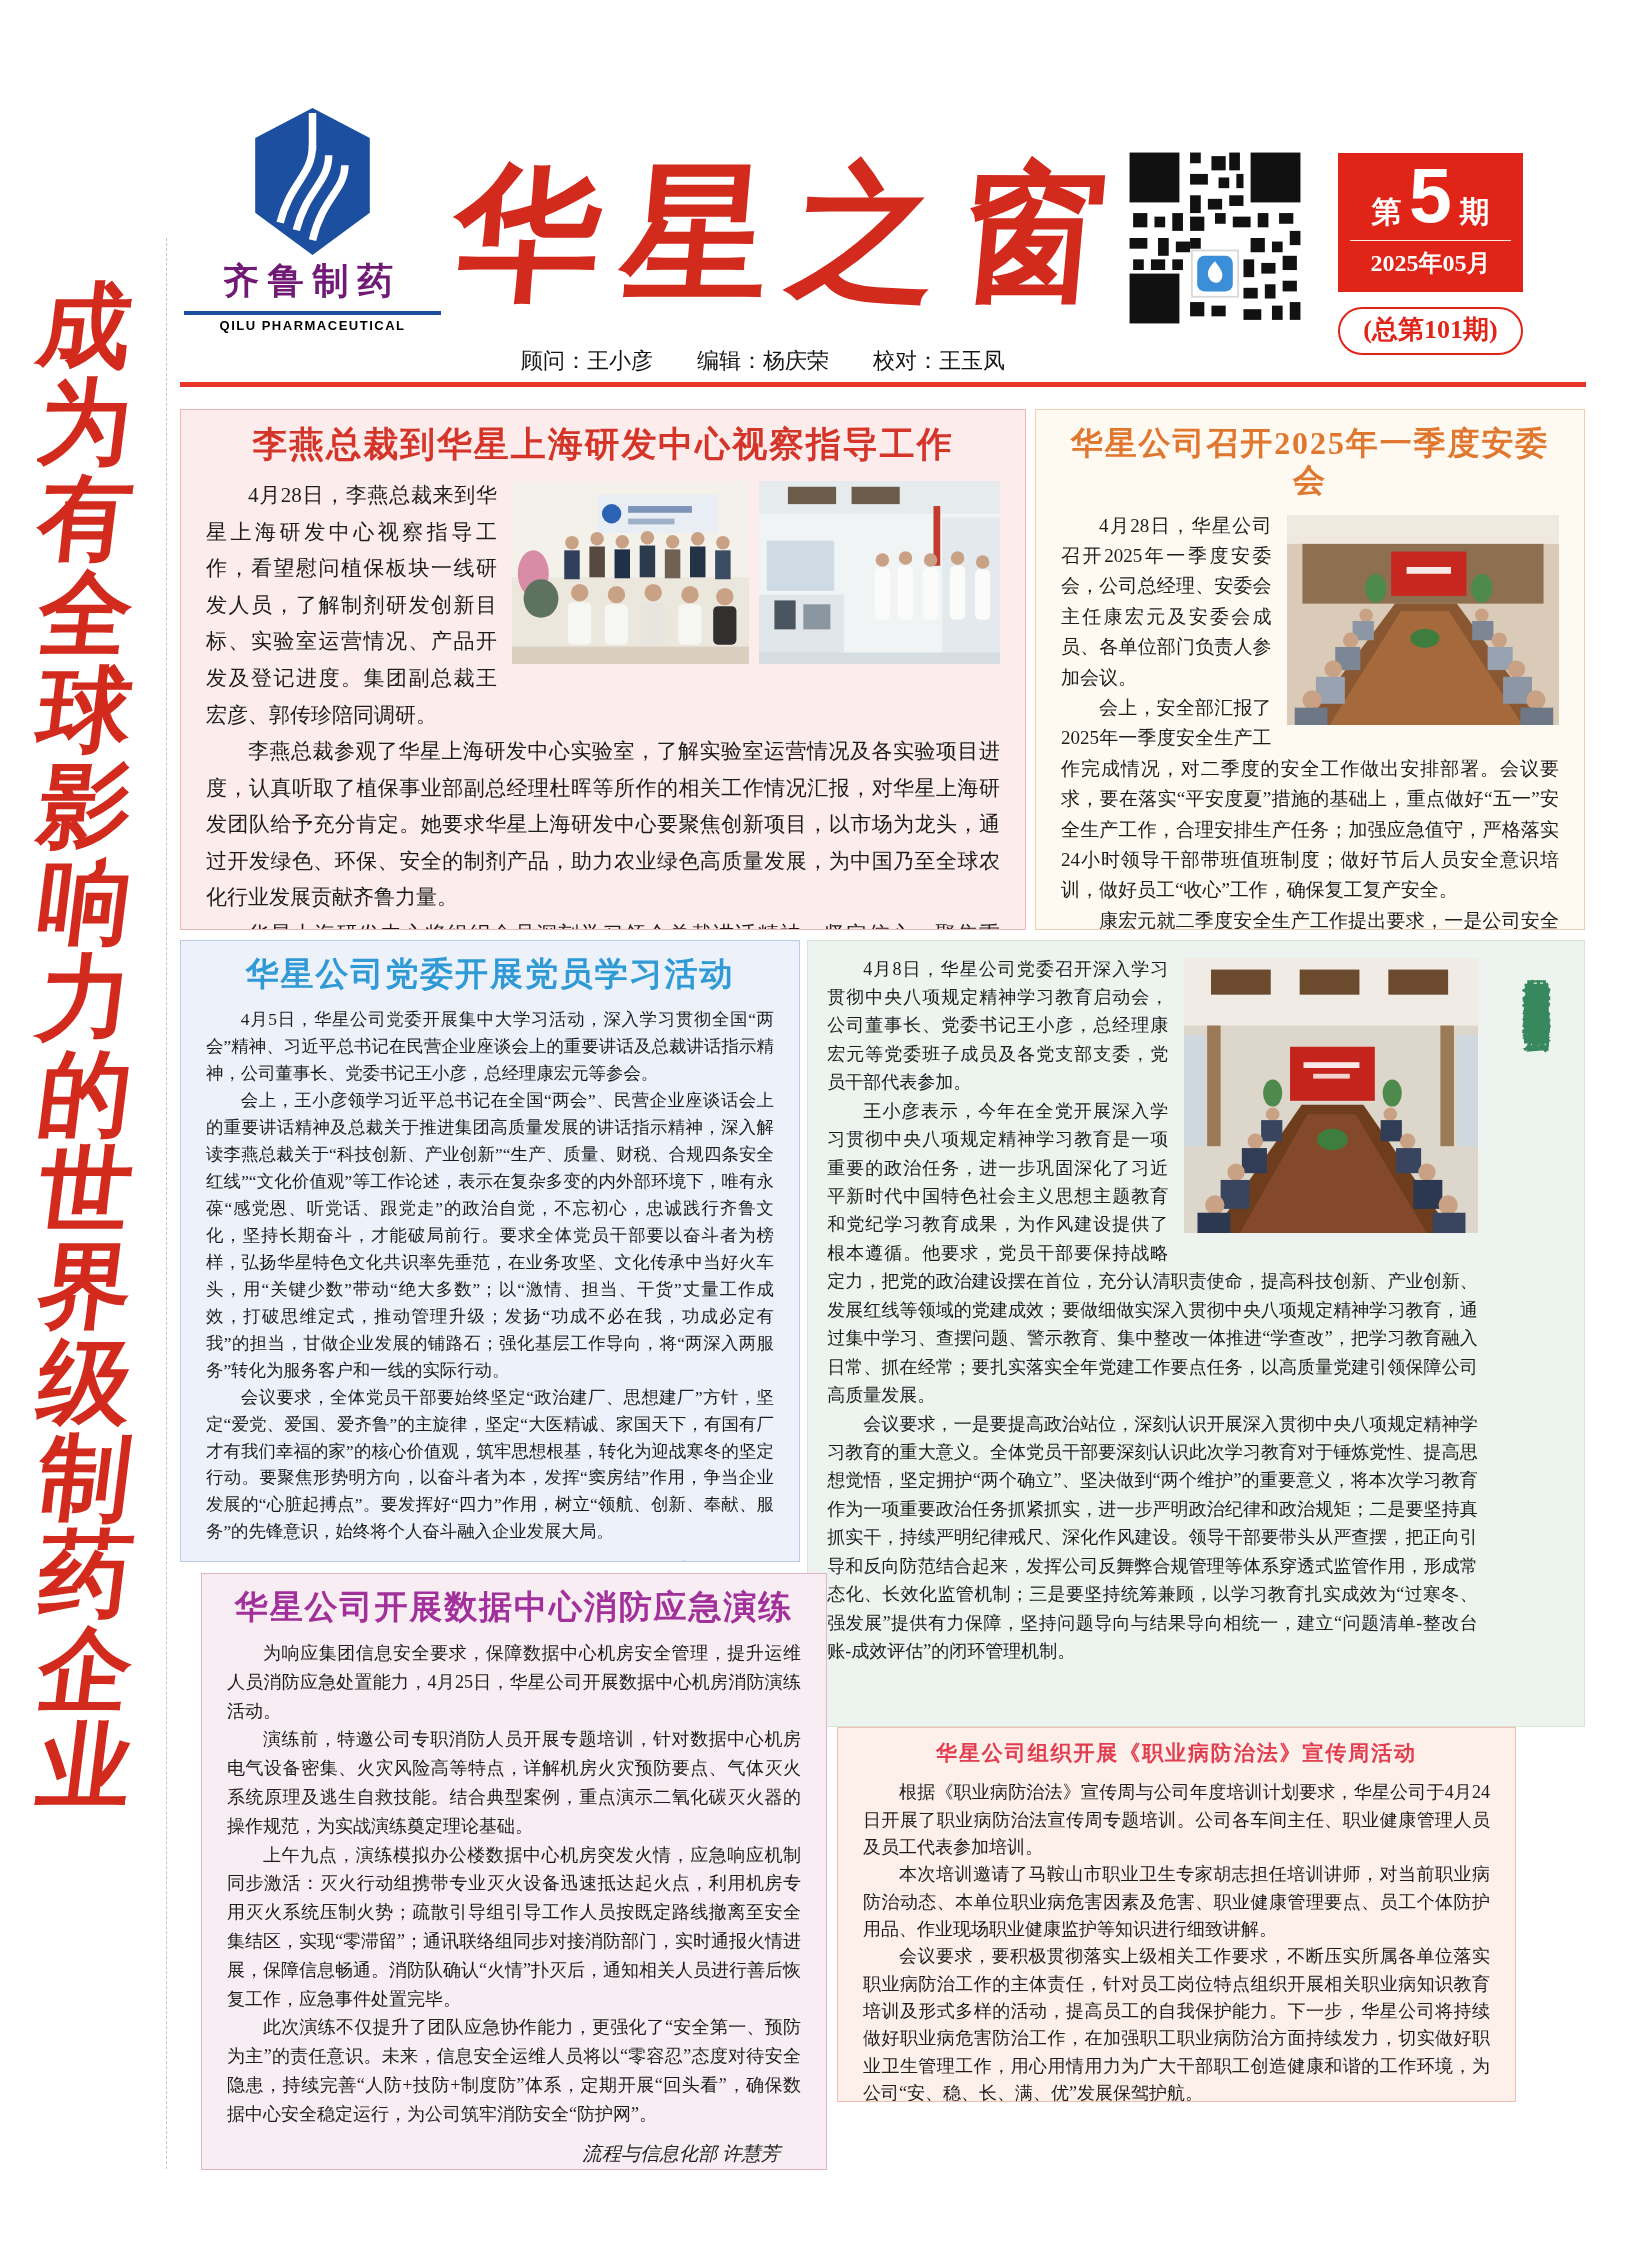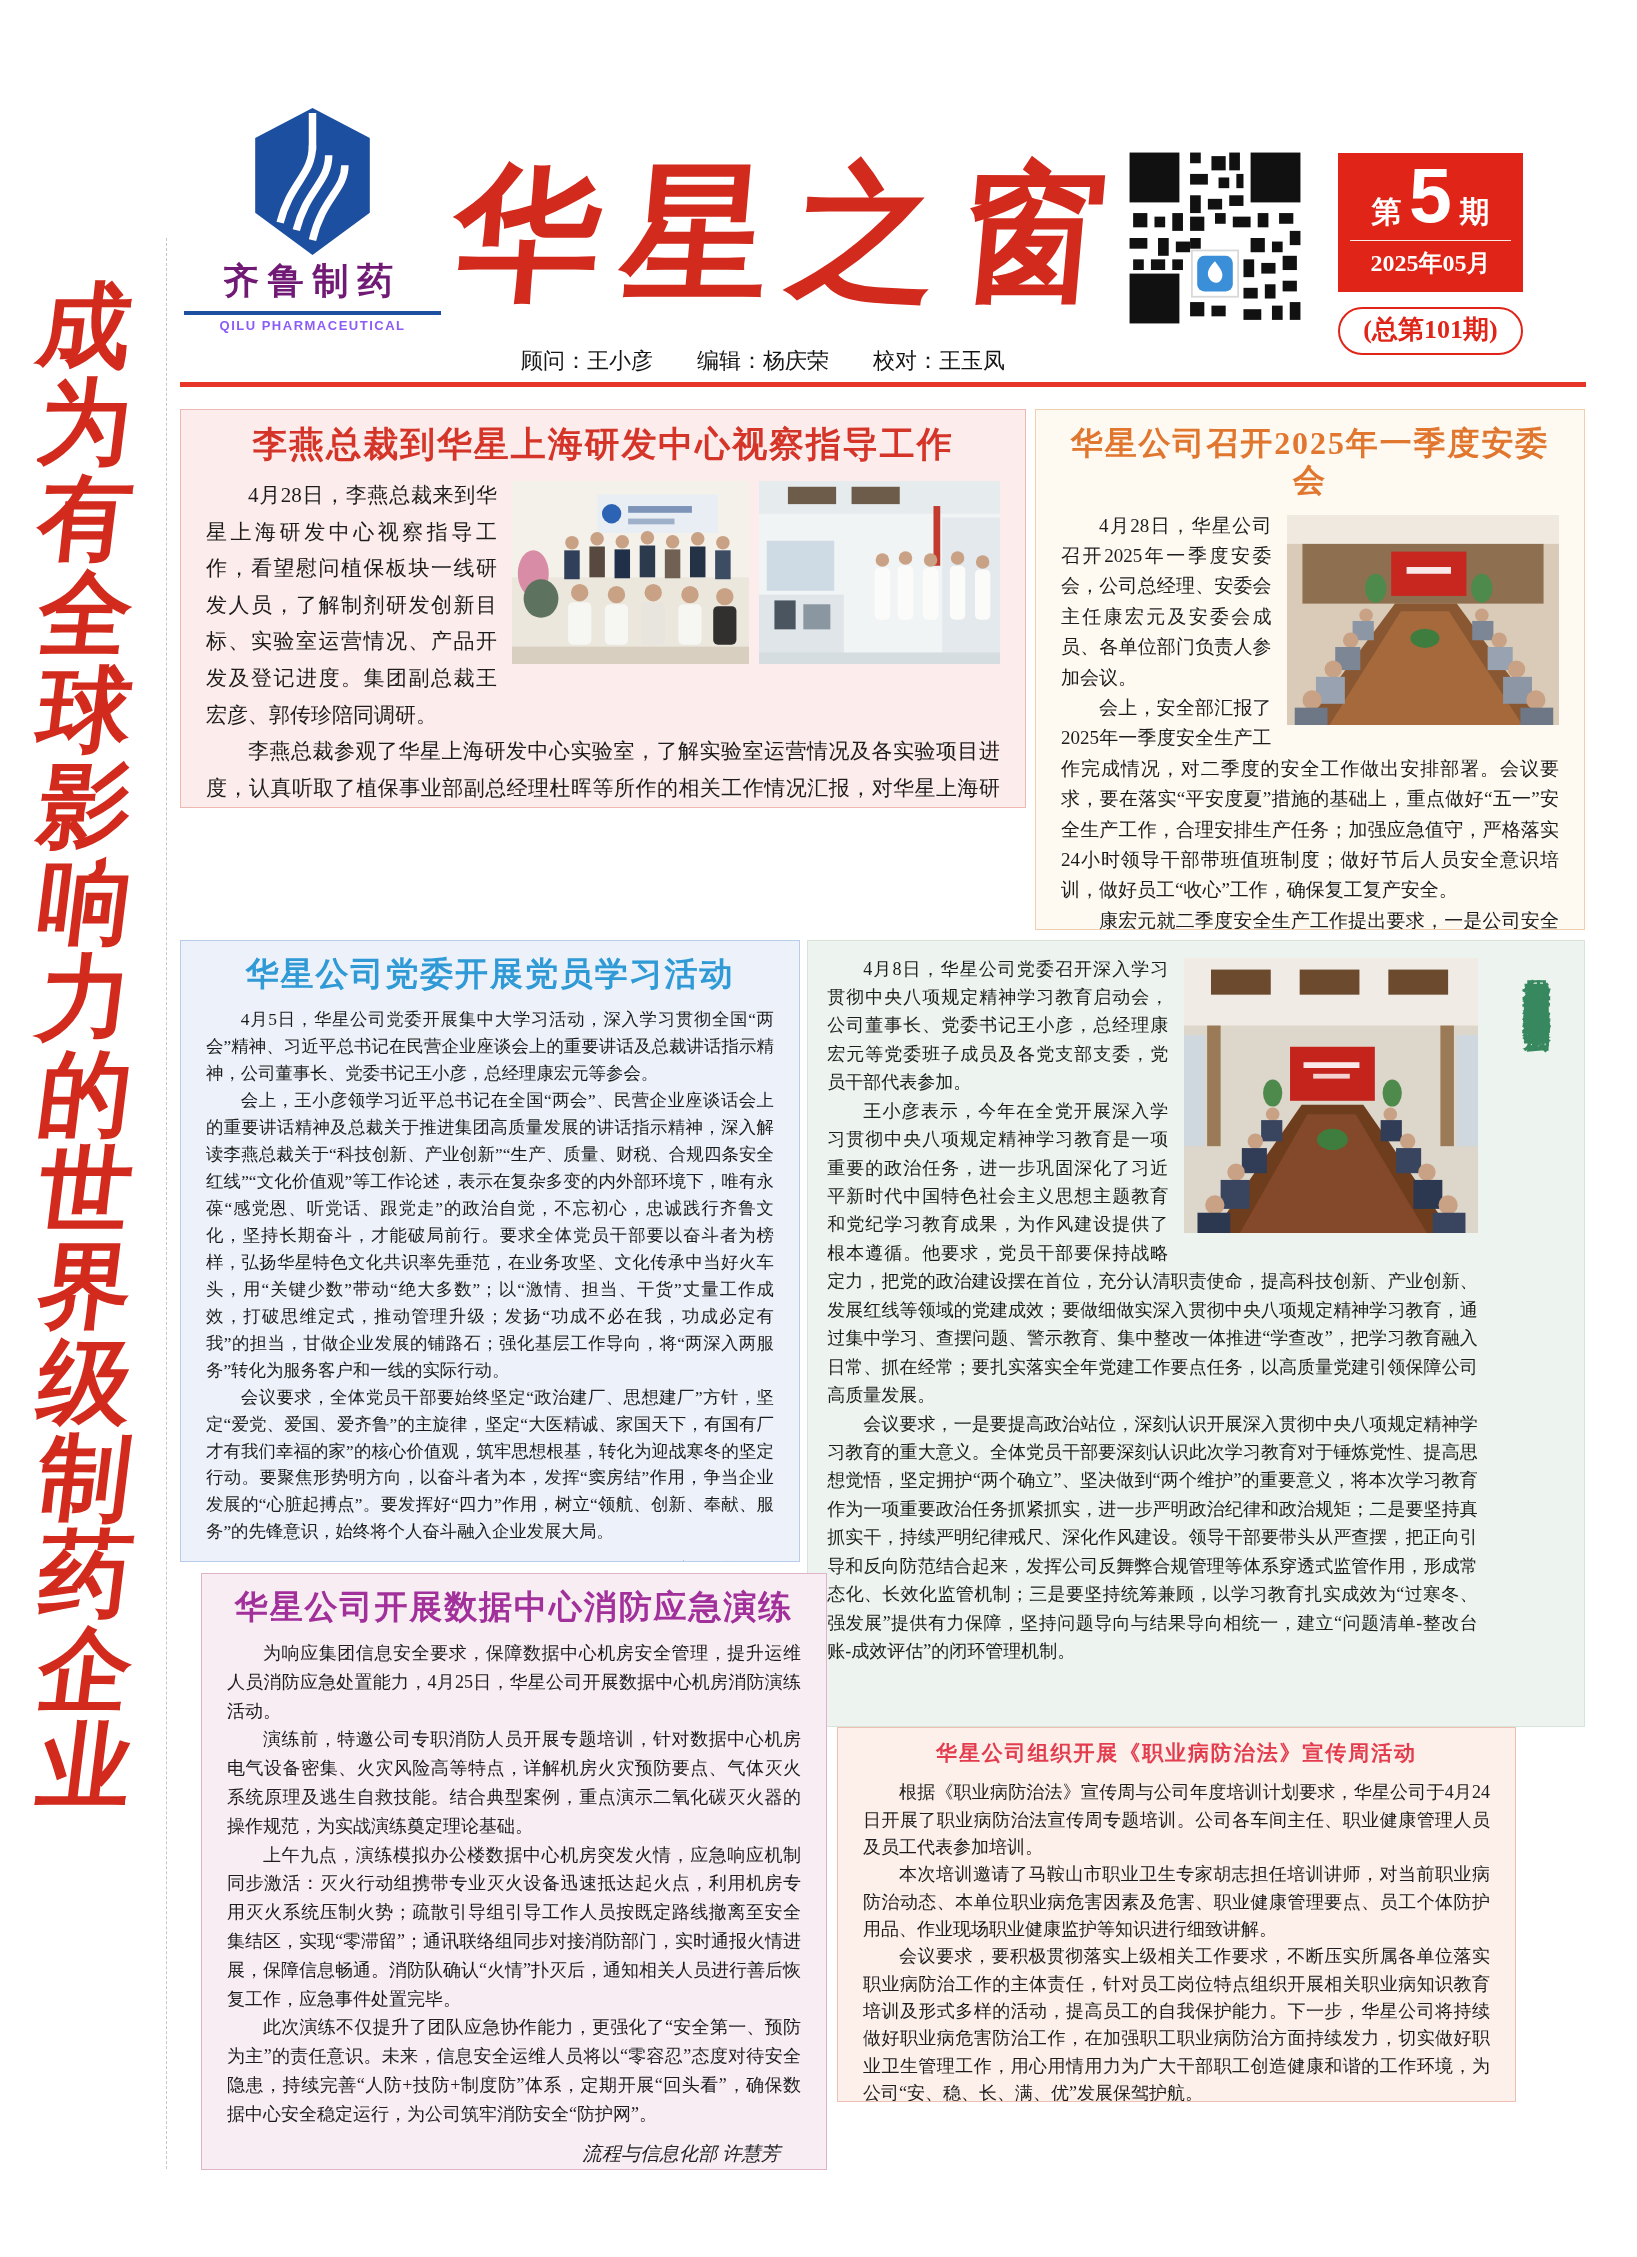--- a/index.html
+++ b/index.html
@@ -30,21 +30,21 @@
   .staff{left:521px;top:346px;display:flex;gap:44px;font-size:22px;color:#141414;
          font-family:"Liberation Sans",sans-serif;}
   .head-rule{left:180px;top:382px;width:1406px;height:4.8px;}
   
   .article{position:absolute;box-sizing:border-box;border:1px solid;padding:11.6px 25px;overflow:hidden;}
   .a-title{text-align:center;font-weight:bold;margin:3.9px 0 11.6px;letter-spacing:1.9px;font-size:35px;line-height:1.15;}
   .para{text-align:justify;text-indent:2em;margin:0;}
   .a-sign{text-align:right;font-style:italic;margin-top:11.6px;padding-right:21px;font-size:19.3px;color:#222;}
   .photos{float:right;display:flex;gap:9.7px;margin:3.9px 0 9.7px 15.4px;}
   .ph{display:block;}
-  .a1{left:180px;top:409px;width:846px;height:399px;}
+  .a1{left:180px;top:409px;width:846px;height:521px;}
   .a1 .para{font-size:21px;line-height:1.74;}
   .a2{left:1035px;top:409px;width:550px;height:521px;}
   .a2 .a-title{font-size:32px;}
   .a2 .para{font-size:19px;line-height:1.6;}
   .a3{left:180px;top:940px;width:620px;height:622px;}
   .a3 .a-title{font-size:33px;}
   .a3 .para{font-size:17.4px;line-height:1.55;}
   .a4{left:807px;top:940px;width:778px;height:787px;padding:13.5px 19.3px;}
   .a4-text{margin-right:87px;}
   .a4 .para{font-size:18px;line-height:1.58;}
@@ -85,21 +85,21 @@
   <div class="abs logo-block">
     <svg class="logo-svg" width="127" height="147" viewBox="0 0 100 118">
       <polygon points="50,0 96,24 96,84 50,118 4,84 4,24" fill="#1d4fa1"></polygon>
       <path d="M50,4 L50,34" stroke="#ffffff" stroke-width="6" fill="none"></path>
       <path d="M50,30 C50,54 32,60 24,92" stroke="#ffffff" stroke-width="6" fill="none"></path>
       <path d="M63,38 C63,60 45,66 37,98" stroke="#ffffff" stroke-width="6" fill="none"></path>
       <path d="M76,46 C76,66 58,72 50,106" stroke="#ffffff" stroke-width="6" fill="none"></path>
     </svg>
     <div class="logo-cn" style="color: #701a75;">齐鲁制药</div>
     <div class="logo-rule" style="background: rgb(29, 79, 161);"></div>
-    <div class="logo-en" style="color: #8b5cf6;">QILU PHARMACEUTICAL</div>
+    <div class="logo-en" style="color: #000000;">QILU PHARMACEUTICAL</div>
   </div>
 
   <div class="abs mast-title" style="color: rgb(211, 42, 30);">
       <span class="mast-char">华</span>
       <span class="mast-char">星</span>
       <span class="mast-char">之</span>
       <span class="mast-char">窗</span>
     </div>
 
   <svg class="abs qr" width="178" height="178" viewBox="0 0 100 100">

